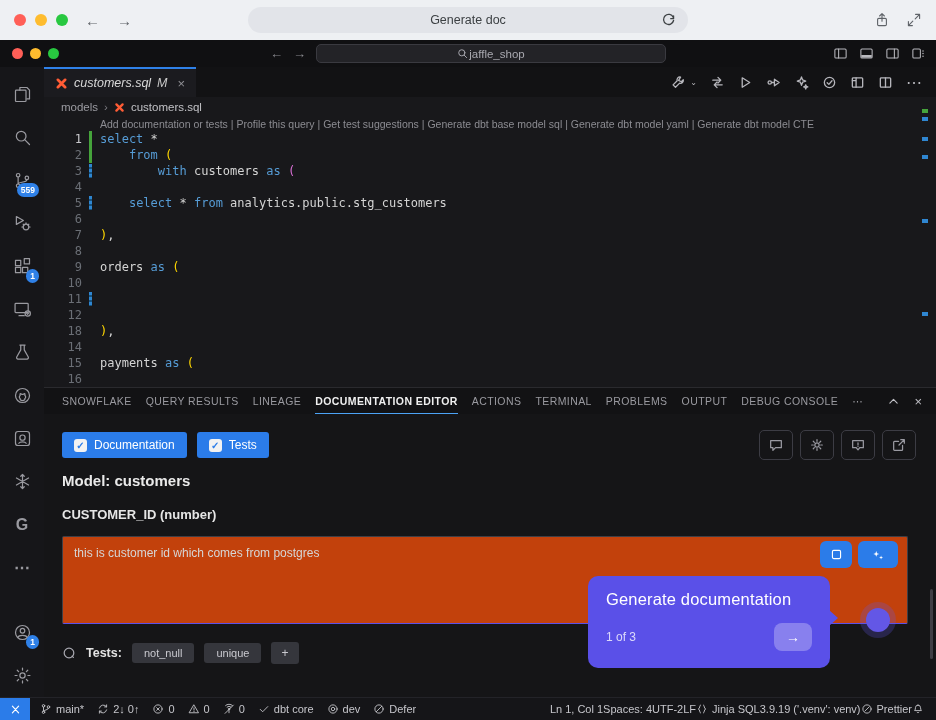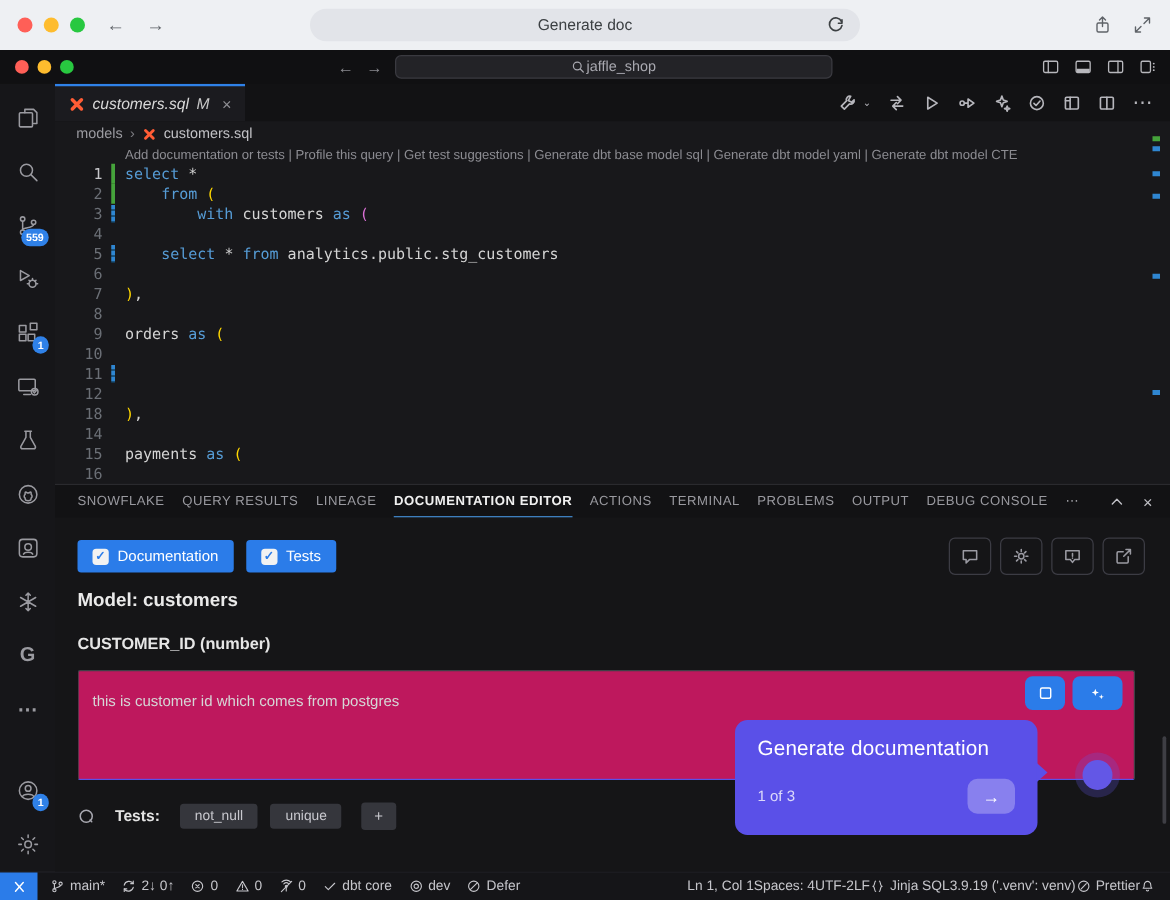--- a/index.html
+++ b/index.html
@@ -67,22 +67,22 @@
   .panel-controls { margin-left:auto; display:flex; gap:14px; color:#c0c0c6; align-items:center; }
 
   .doc-editor { flex:1; padding:16px 20px 0 18px; background:#151517; position:relative; }
   .toggle-row { display:flex; gap:10px; align-items:center; }
   .toggle-btn { display:flex; align-items:center; gap:7px; background:#2b7ce9; color:#fff; font-size:12px; padding:6px 12px; border-radius:3px; border:none; }
   .cb { width:13px; height:13px; background:#f2f2f2; border-radius:3px; color:#2b7ce9; font-size:10px; font-weight:700; display:flex; align-items:center; justify-content:center; }
   .doc-actions { margin-left:auto; display:flex; gap:7px; }
   .doc-action { width:34px; height:30px; border:1px solid #3c3c44; border-radius:5px; display:flex; align-items:center; justify-content:center; color:#9a9aa2; background:transparent; }
   .model-heading { margin-top:12px; font-size:15px; font-weight:700; color:#eaeaea; }
   .column-heading { margin-top:18px; font-size:13px; font-weight:700; color:#e6e6e6; }
-  .desc-box { margin-top:14px; width:846px; height:88px; background:#be185d; border:1px solid #3f3f46; border-bottom-color:#5b51e9; border-radius:2px; color:#d6d6d6; font-size:12px; font-family:"Liberation Sans",sans-serif; padding:17px 11px; resize:none; display:block; outline:none; }
-  .tests-row { margin-top:18px; display:flex; align-items:center; gap:16px; }
+  .desc-box { margin-top:14px; width:846px; height:88px; background:#c2410c; border:1px solid #3f3f46; border-bottom-color:#5b51e9; border-radius:2px; color:#d6d6d6; font-size:12px; font-family:"Liberation Sans",sans-serif; padding:9px 11px; resize:none; display:block; outline:none; }
+  .tests-row { margin-top:18px; display:flex; align-items:center; gap:10px; }
   .tests-label { font-size:12.5px; font-weight:700; color:#e3e3e3; }
   .pill { background:#35363c; color:#c9c9cf; font-size:11px; padding:4px 12px; border-radius:3px; border:none; }
   .pill.add { padding:4px 10px; font-size:12px; }
   .ticon { color:#a8a8b0; }
   .panel-scrollbar { position:absolute; right:3px; top:201px; width:3px; height:70px; background:#3e3e44; border-radius:2px; }
 
   
   .float-btn { position:absolute; height:27px; background:#2b7ce9; border-radius:6px; color:#fff; display:flex; align-items:center; justify-content:center; border:none; }
   .beacon { position:absolute; left:866px; top:568px; width:24px; height:24px; border-radius:50%; background:#6357e6; box-shadow:0 0 0 6px rgba(99,87,230,.25); }
   .tour { position:absolute; left:588px; top:536px; width:242px; height:92px; background:#5a50e8; border-radius:10px; padding:14px 18px 4px; color:#fff; z-index:5; }

